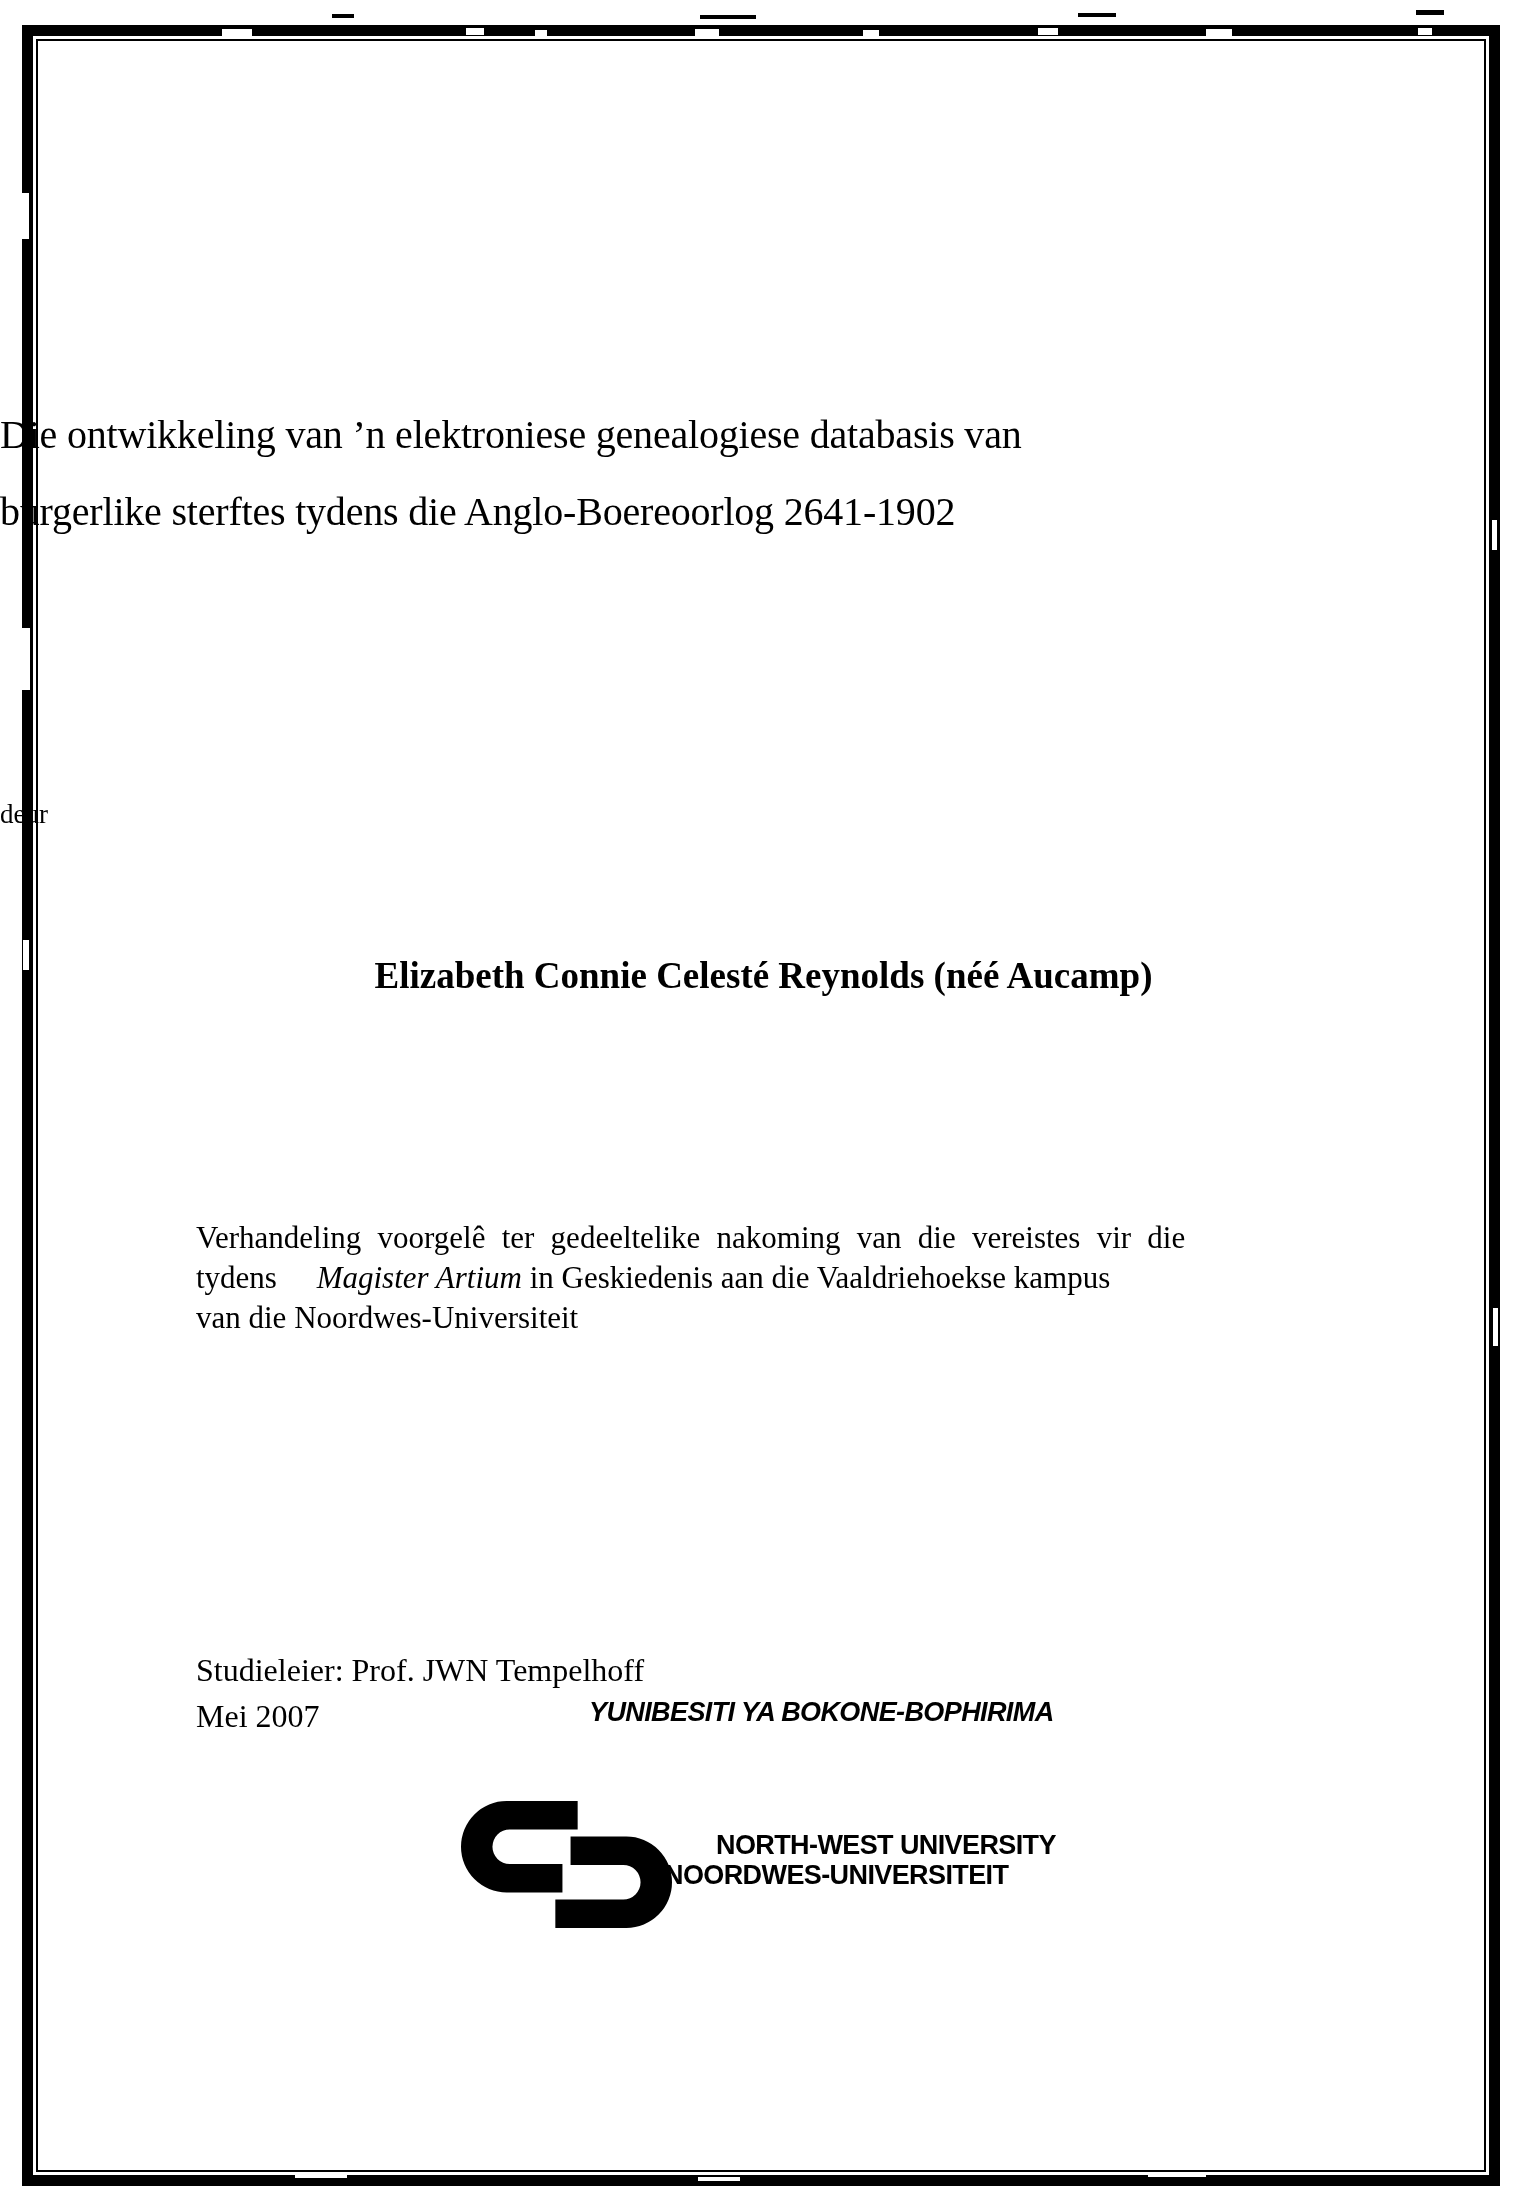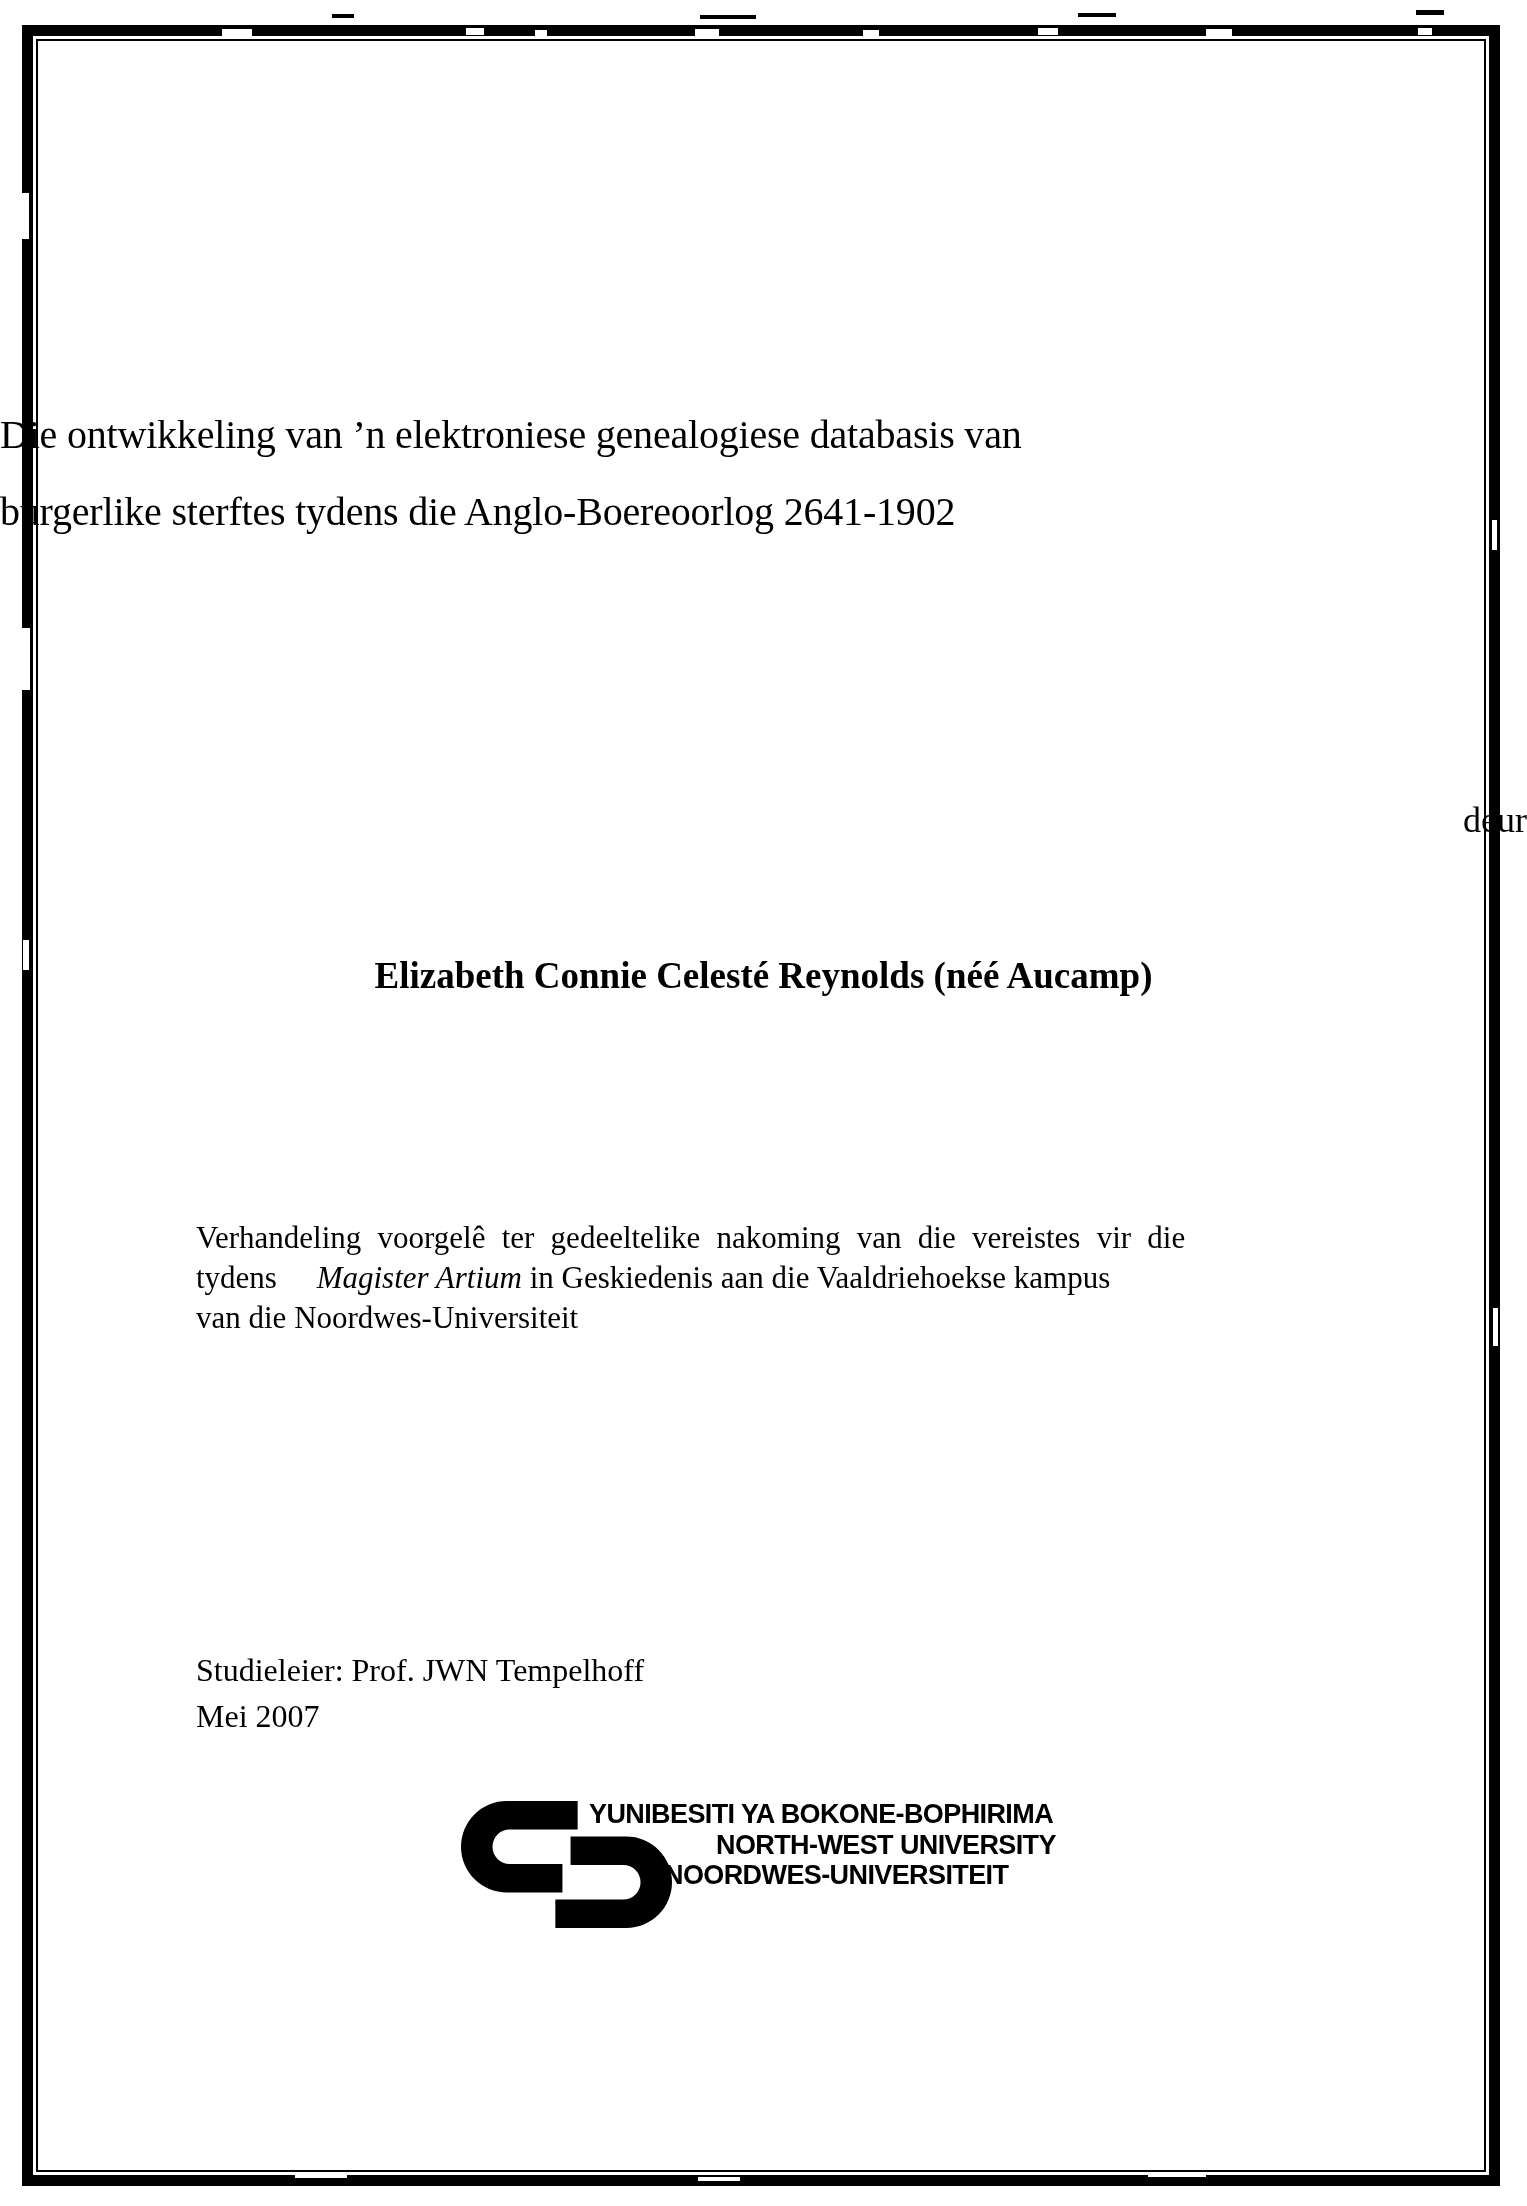--- a/index.html
+++ b/index.html
@@ -11,35 +11,35 @@
   .frame-outer{
     position:absolute;left:22px;top:25px;width:1478px;height:2161px;
     border:11px solid #000;box-sizing:border-box;
   }
   .frame-inner{position:absolute;inset:3px;border:2px solid #000;}
   
   .title{
     position:absolute;left:0;right:0;top:396px;
     font-size:40px;line-height:77px;letter-spacing:-0.2px;
   }
-  .byline{position:absolute;left:0;right:0;top:799px;text-align:right;font-size:36px;}
+  .byline{position:absolute;left:0;right:0;top:799px;text-align:left;font-size:27px;}
   .author{position:absolute;left:0;right:0;top:954px;text-align:center;font-size:37px;font-weight:bold;}
   .submission{position:absolute;left:196px;top:1218px;width:1152px;font-size:31px;line-height:40px;}
   .submission .spread{word-spacing:8.5px;display:block;}
   .submission .ln{display:block;}
   .submission .it{font-style:italic;margin-left:32px;}
   .supervisor-block{position:absolute;left:196px;top:1636px;font-size:32px;line-height:46px;margin-top:11px;}
   .supervisor-block div{display:block;}
   
   .logo-mark{position:absolute;left:461px;top:1801px;width:211px;height:127px;}
   .logo-line{
     position:absolute;font-family:"Liberation Sans","DejaVu Sans",sans-serif;
     font-weight:700;font-size:27px;letter-spacing:-0.6px;white-space:nowrap;color:#000;
   }
-  .l1{left:589px;top:1799px;}
+  .l1{left:589px;top:1697px;font-style:italic;}
   .l2{left:672px;top:1830px;margin-left:44px;}
   .l3{left:664px;top:1860px;}
   
   .speck{position:absolute;background:#000;}
   .notch{position:absolute;background:#fff;}
 </style>
 </head>
 <body>
 
 <div id="page">

